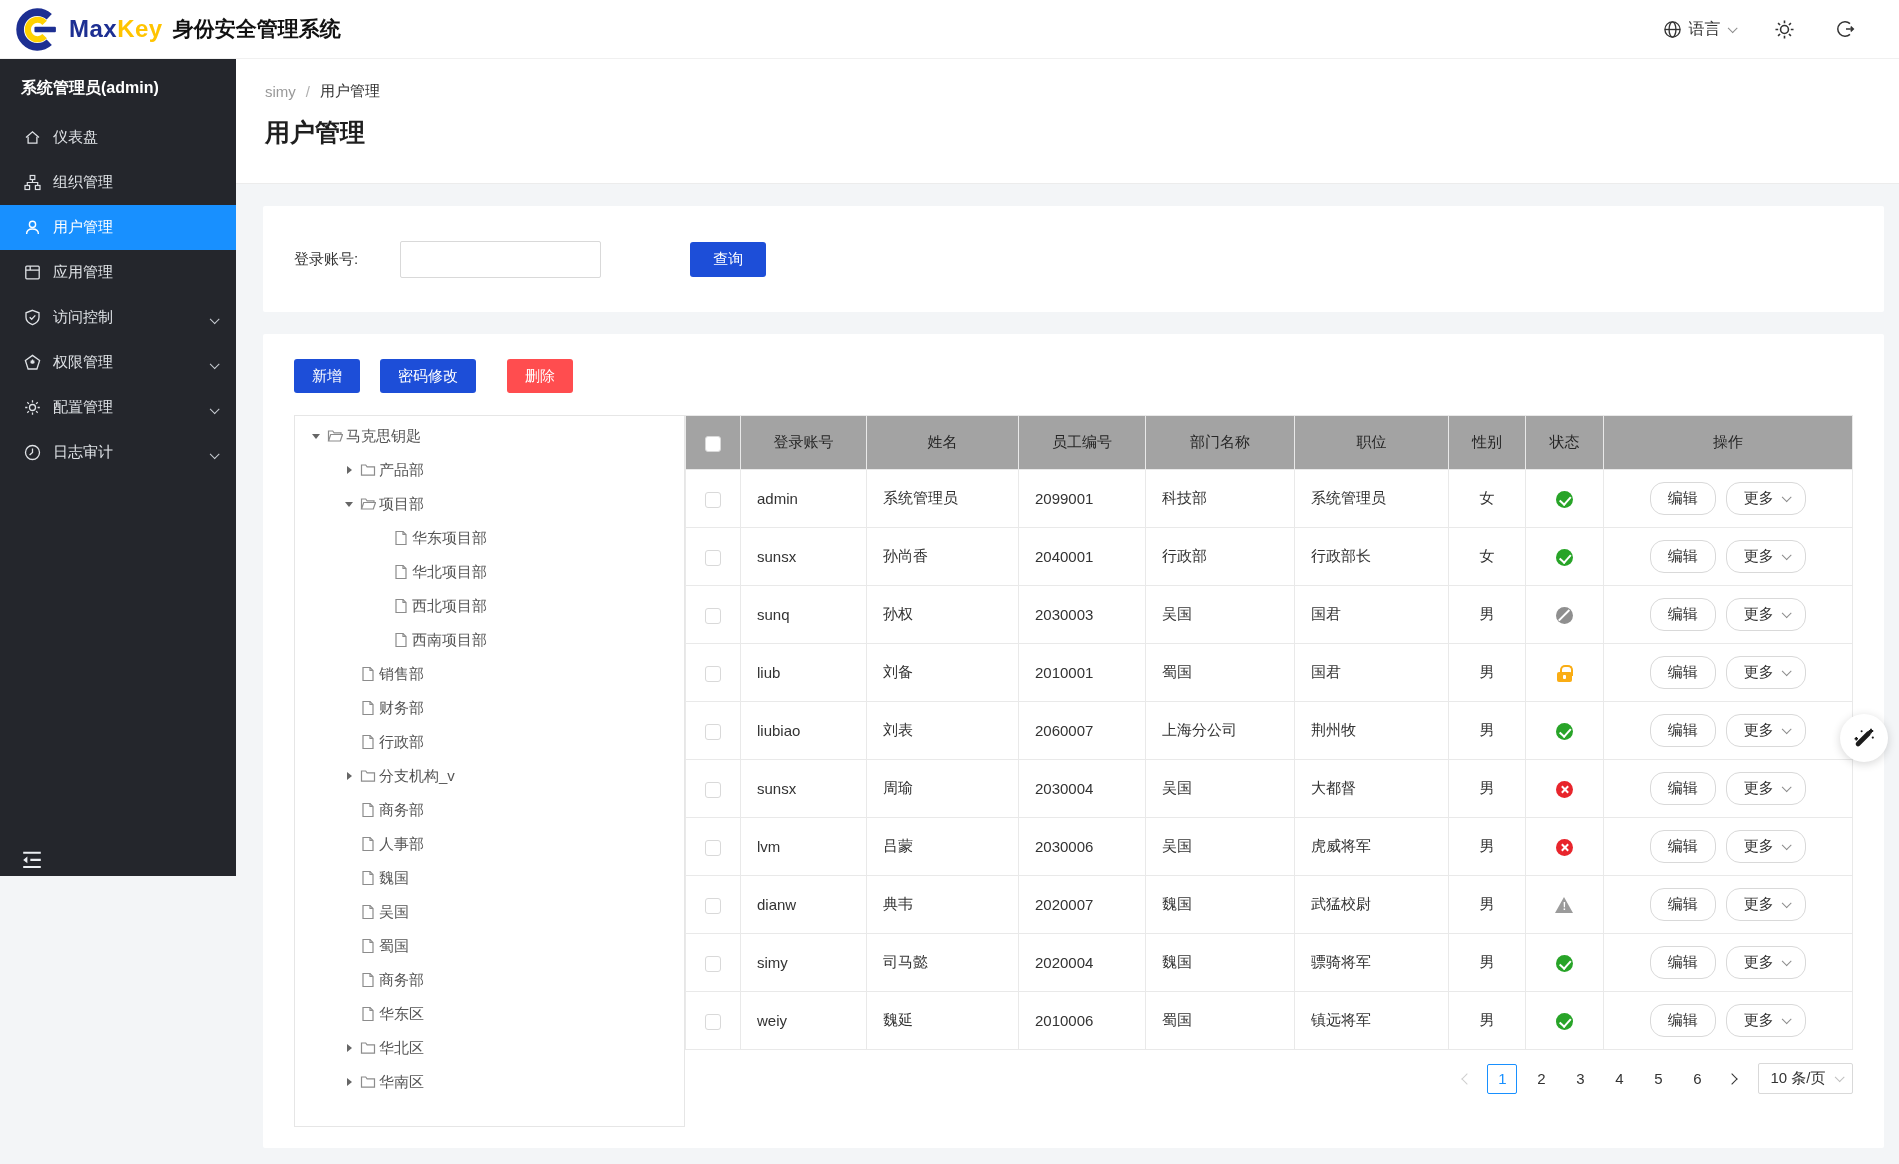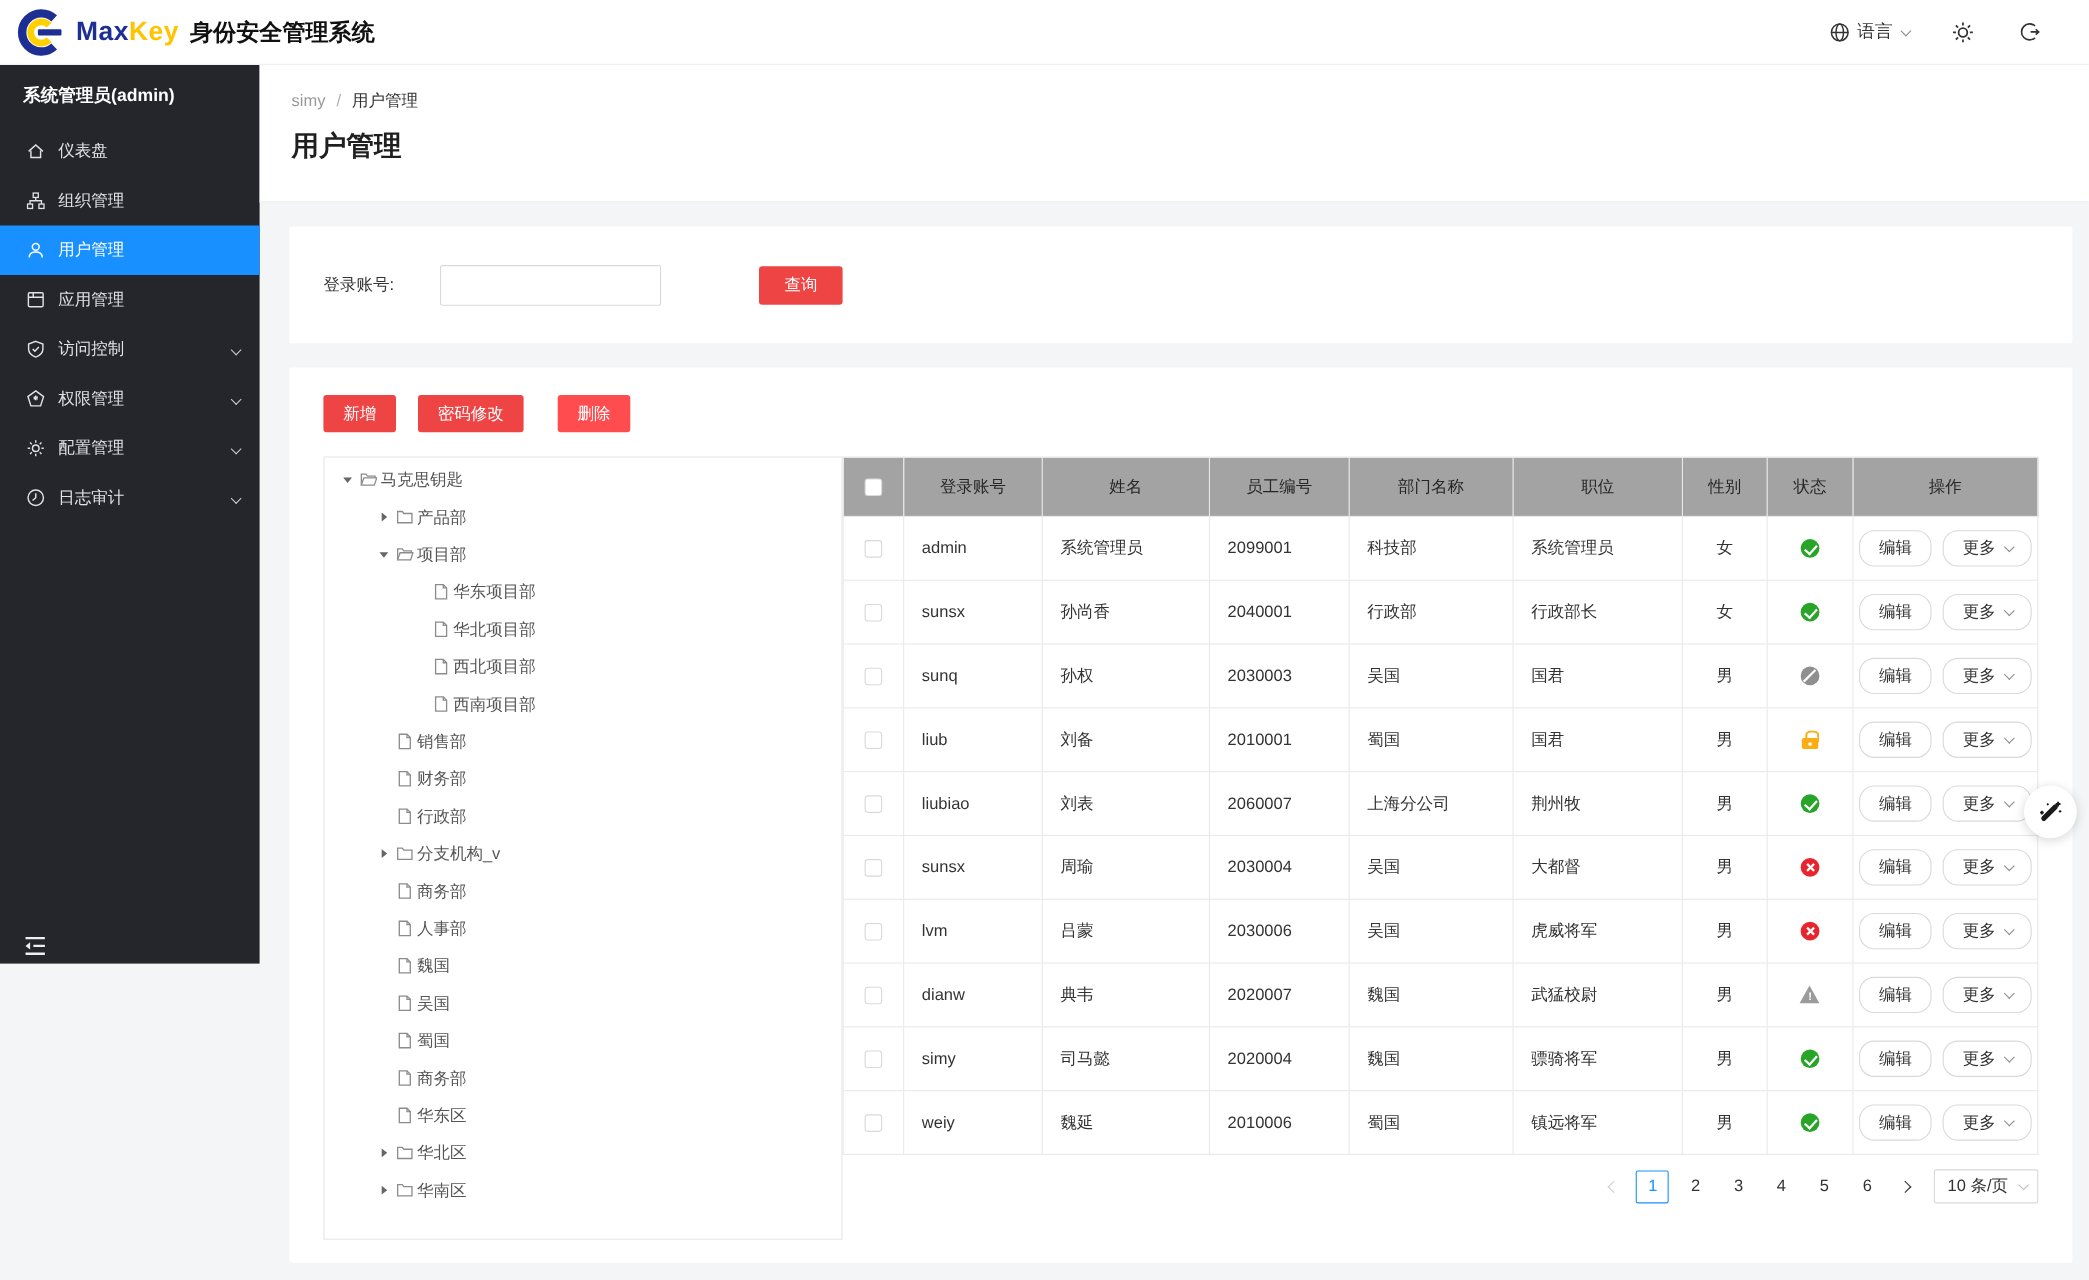--- a/index.html
+++ b/index.html
@@ -45,30 +45,30 @@
   .bc-sep { color: #b0b0b0; }
   .bc-current { color: #333; }
   .page-title { margin: 15px 0 0; font-size: 25px; font-weight: 600; color: #1f1f1f; }
   .card { background: #fff; margin: 22px 15px 0 27px; border-radius: 2px; }
   .search-card { height: 106px; display: flex; align-items: center; padding: 0 31px; gap: 36px; }
   .search-label { font-size: 15px; color: #333; }
   .search-input { width: 201px; height: 37px; border: 1px solid #d9d9d9; border-radius: 2px;
     margin-left: 6px; padding: 0 10px; font-size: 15px; outline: none; }
   .btn { height: 35px; padding: 0 18px; font-size: 15px; border: none; border-radius: 3px;
     color: #fff; cursor: pointer; }
-  .btn-blue { background: #ef4444; }
+  .btn-blue { background: #1d4ed8; }
   .btn-red { background: #ff4d4f; }
   .query-btn { margin-left: 53px; width: 76px; padding: 0; }
   .main-card { padding: 25px 31px 21px; min-height: 814px; }
   .toolbar { display: flex; }
   .toolbar .btn { height: 34px; }
   .tb-gap20 { margin-left: 20px; } .tb-gap30 { margin-left: 31px; }
   .content-row { display: flex; margin-top: 22px; }
   
-  .tree { width: 472px; height: 712px; border: 1px solid #e6e6e6; padding-top: 3px; overflow: hidden; flex: none; }
+  .tree { width: 391px; height: 712px; border: 1px solid #e6e6e6; padding-top: 3px; overflow: hidden; flex: none; }
   .tree-node { height: 34px; display: flex; align-items: center; font-size: 15px; color: #555; cursor: pointer; }
   .tcaret { width: 22px; display: flex; justify-content: center; align-items: center; flex: none; }
   .car-down { width: 0; height: 0; border-top: 5px solid #666; border-left: 4.5px solid transparent; border-right: 4.5px solid transparent; }
   .car-right { width: 0; height: 0; border-left: 5px solid #666; border-top: 4.5px solid transparent; border-bottom: 4.5px solid transparent; }
   .ticon { width: 16px; height: 16px; margin-right: 3px; flex: none; }
   .ticon svg { width: 100%; height: 100%; }
   .tlabel { white-space: nowrap; }
   
   .table-wrap { flex: 1; min-width: 0; }
   table { width: 100%; border-collapse: collapse; table-layout: fixed; }

